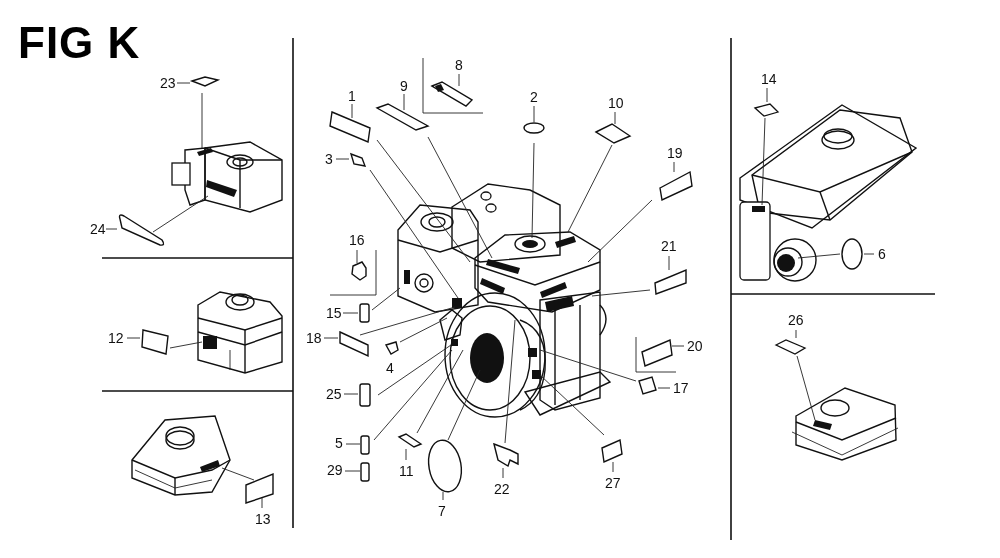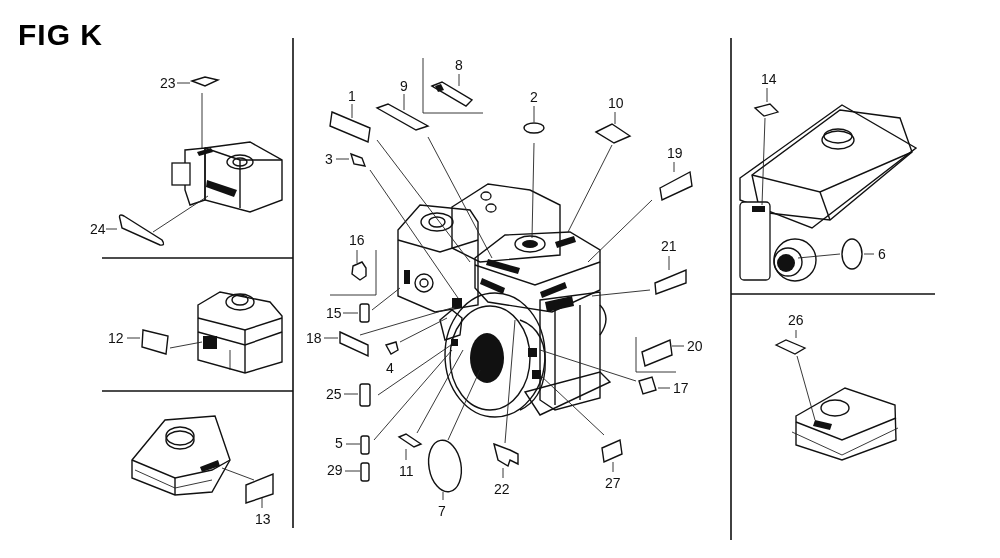--- a/index.html
+++ b/index.html
@@ -1,17 +1,17 @@
 <!DOCTYPE html>
 <html><head>
 <meta charset="utf-8">
 <style>
   html, body { margin: 0; padding: 0; background: #ffffff; }
   body { width: 1000px; height: 558px; position: relative; overflow: hidden; font-family: "Liberation Sans", sans-serif; }
-  #fig-title { position: absolute; left: 18px; top: 18px; font-size: 30px; font-weight: bold; color: #000; letter-spacing: 1px; }
+  #fig-title { position: absolute; left: 18px; top: 18px; font-size: 44px; font-weight: bold; color: #000; letter-spacing: 1px; }
   svg#diagram { position: absolute; left: 0; top: 0; }
   .callout { font-family: "Liberation Sans", sans-serif; font-size: 14px; fill: #111; }
   .part { fill: none; stroke: #111; stroke-width: 1.4; }
   .thin { fill: none; stroke: #222; stroke-width: 0.9; }
   .leader { fill: none; stroke: #222; stroke-width: 0.9; }
   .frame { fill: none; stroke: #111; stroke-width: 1.6; }
   .solid { fill: #111; stroke: none; }
   .white { fill: #fff; stroke: #111; stroke-width: 1.3; }
 </style>
 </head>

